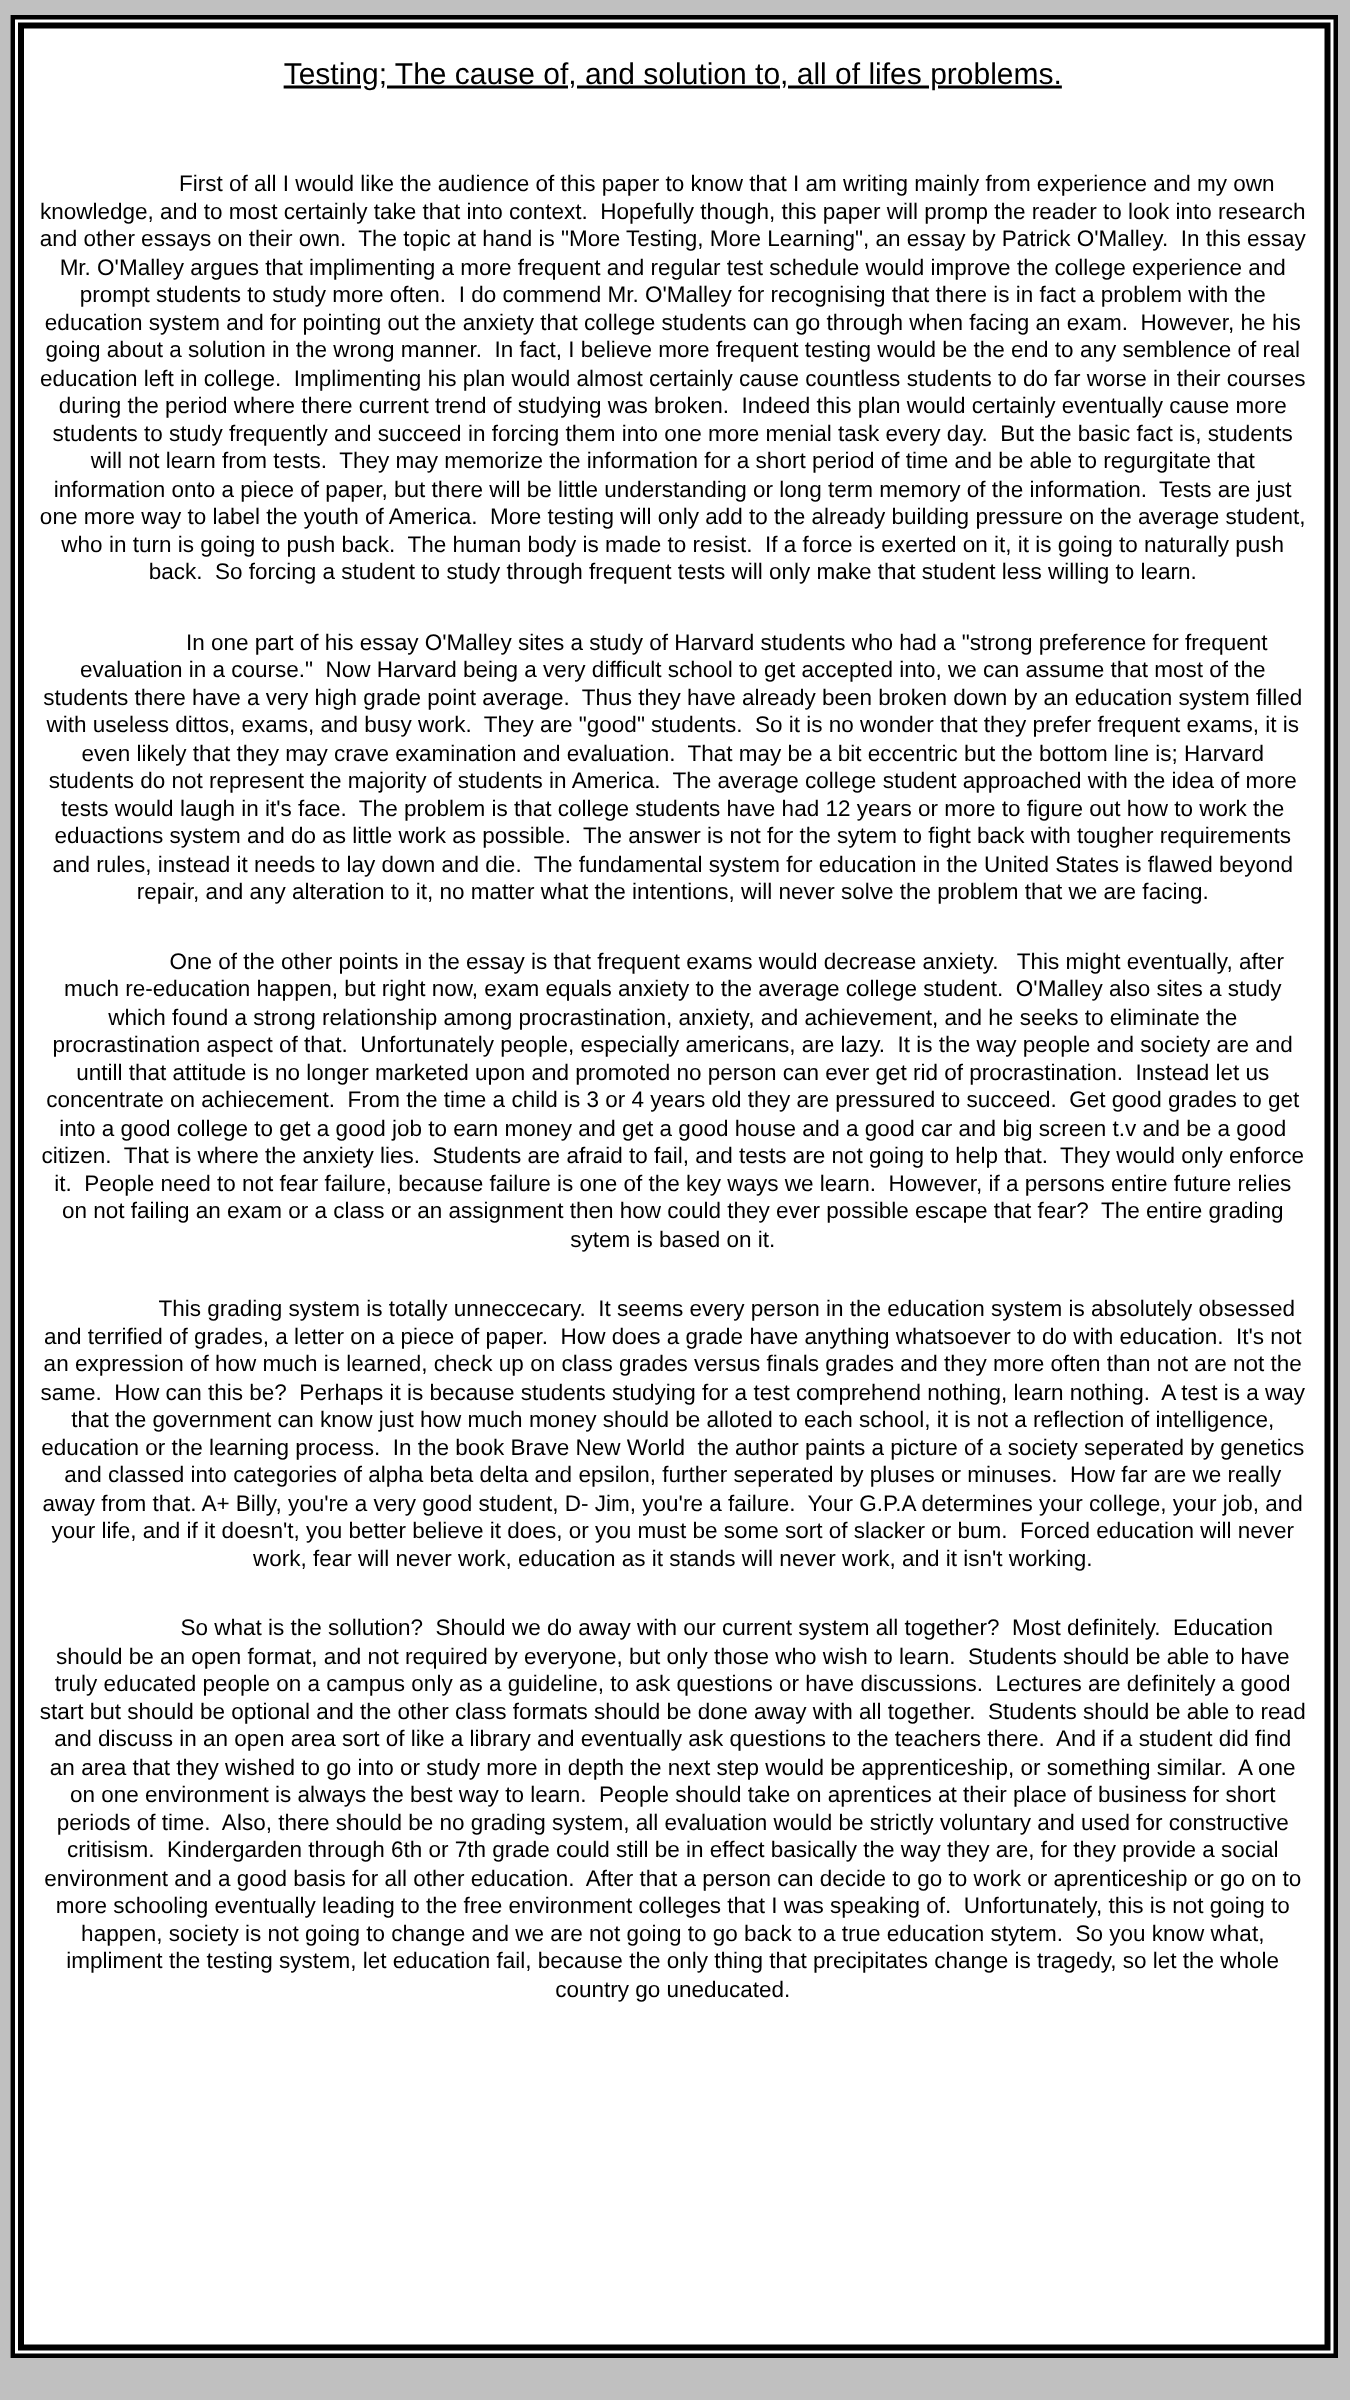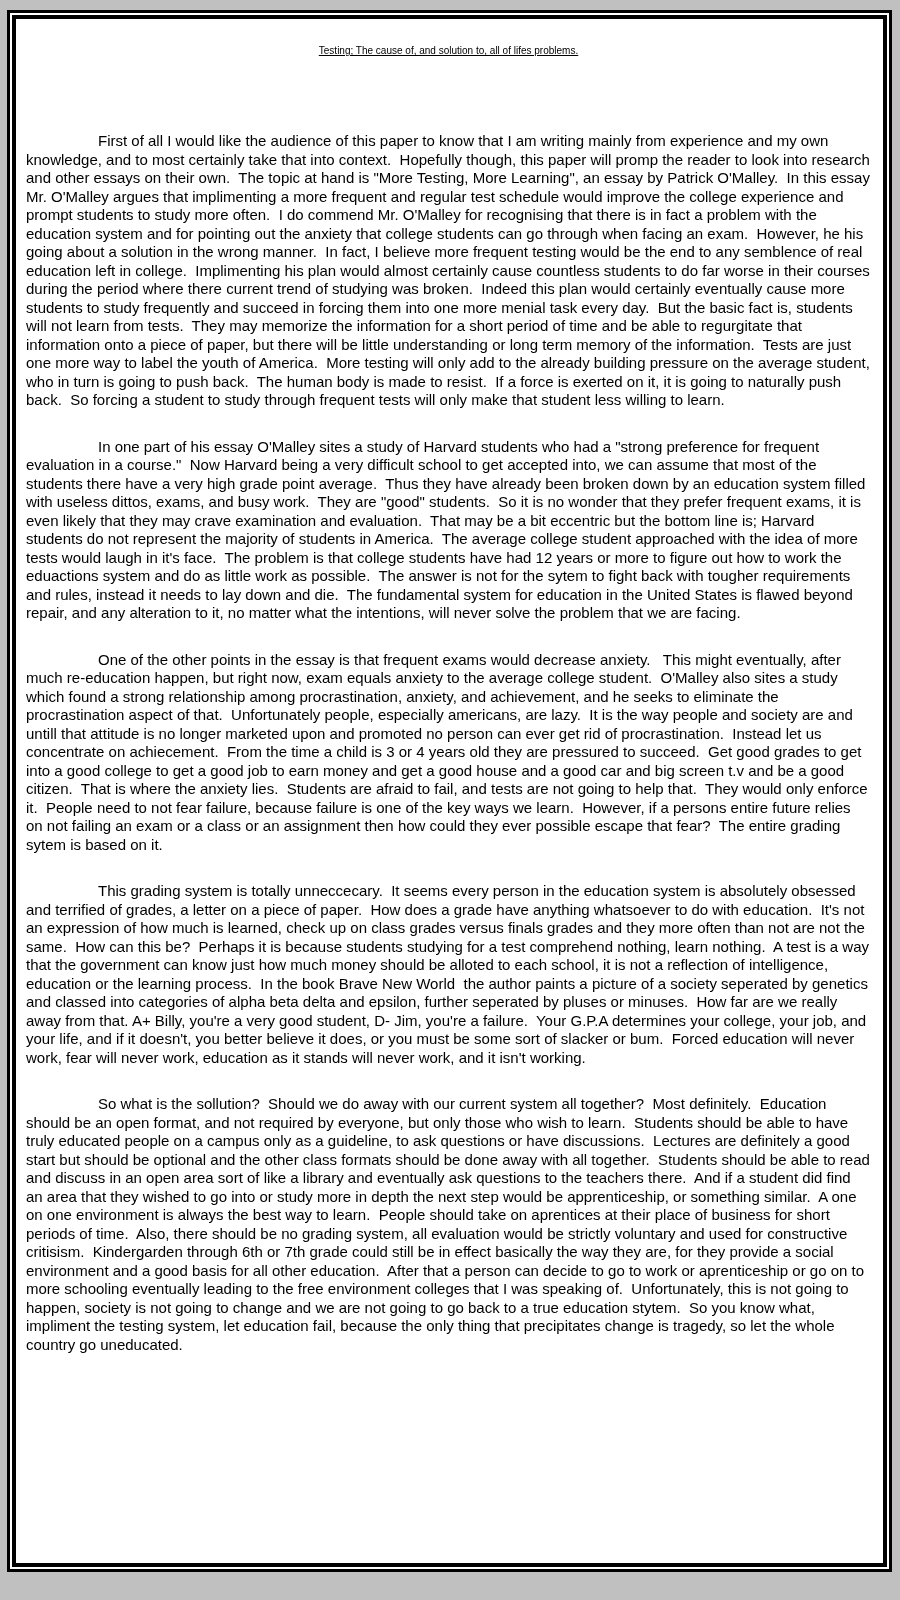--- a/index.html
+++ b/index.html
@@ -21,36 +21,36 @@
   .page-inner {
     width: 100%; height: 100%;
     border: 4px solid #000;
     background: #fff;
     overflow: hidden;
   }
   .content {
     padding: 12px 12px 0 10px;
   }
   .doc-title {
-    font-size: 10px;
+    font-size: 20px;
     font-weight: normal;
     text-align: center;
     text-decoration: underline;
     line-height: 19px;
     margin-top: 10px;
-    margin-bottom: 72px;
+    margin-bottom: 54px;
     white-space: pre-wrap;
   }
   .para {
     font-size: 15px;
     line-height: 18.5px;
     text-indent: 72px;
     margin-bottom: 28px;
     white-space: pre-wrap;
-    text-align: left;
+    text-align: center;
   }
 </style>
 </head>
 <body>
 
 <div class="page-frame">
   <div class="page-inner">
     <div class="content">
 
       <h1 class="doc-title">Testing; The cause of, and solution to, all of lifes problems.</h1>

